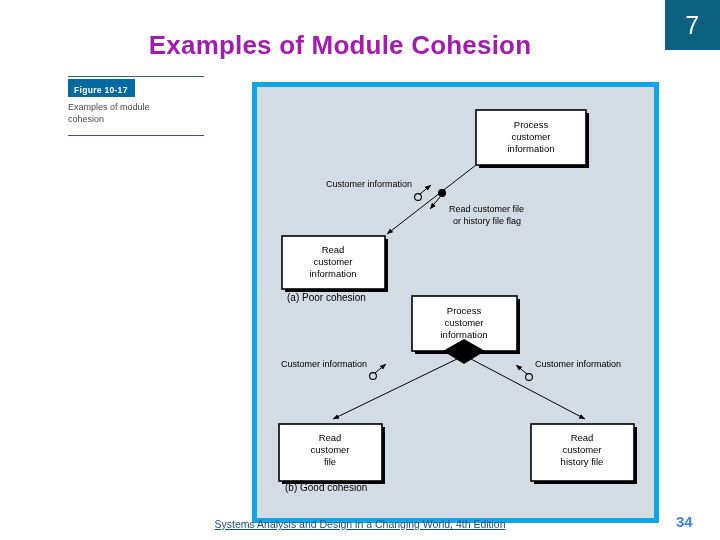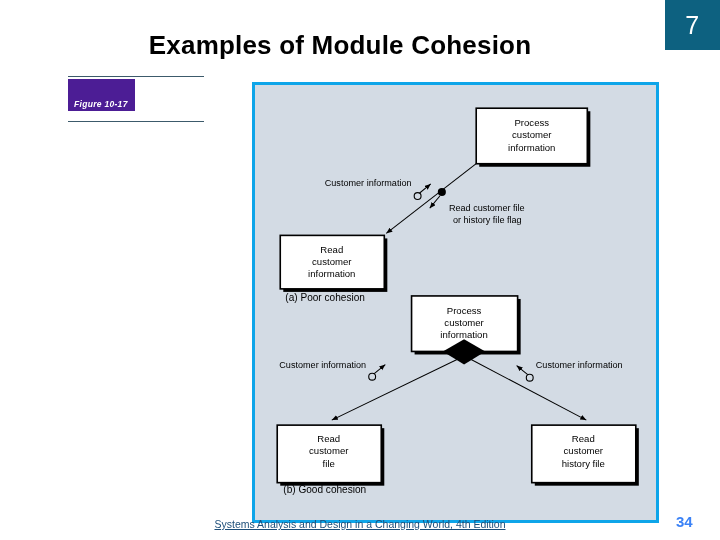--- a/index.html
+++ b/index.html
@@ -30,49 +30,48 @@
     letter-spacing: 0.5px;
   }
 
   
   #slide-title {
     position: absolute;
     left: 40px;
     top: 30px;
     width: 600px;
     text-align: center;
-    color: #000000;
+    color: #a21caf;
     font-size: 26px;
     font-weight: bold;
     letter-spacing: 0.2px;
     white-space: nowrap;
   }
 
   
   #figure-caption-block {
     position: absolute;
     left: 68px;
     top: 76px;
     width: 136px;
   }
   #caption-rule-top {
     height: 1px;
     background: #3c5a6b;
     width: 136px;
   }
   #figure-number-badge {
     display: inline-block;
-    background: #4c1d95;
+    background: #0369a1;
     color: #ffffff;
     font-size: 8.5px;
     font-weight: bold;
-    padding: 20px 7px 2px 6px;
+    padding: 6px 7px 2px 6px;
     margin-top: 2px;
     letter-spacing: 0.3px;
-    font-style: italic;
   }
   #figure-caption-text {
     color: #4a4a4a;
     font-size: 9px;
     line-height: 12px;
     margin-top: 4px;
     width: 96px;
   }
   #caption-rule-bottom {
     height: 1px;
@@ -82,21 +81,21 @@
   }
 
   
   #diagram-frame {
     position: absolute;
     left: 252px;
     top: 82px;
     width: 407px;
     height: 441px;
     background: #d3dbe4;
-    border: 3px solid #0ea5e9;
+    border: 5px solid #0ea5e9;
     box-sizing: border-box;
   }
   #diagram-canvas {
     position: absolute;
     inset: 0;
     width: 100%;
     height: 100%;
   }
   #diagram-svg {
     position: absolute;
@@ -146,20 +145,24 @@
 </head>
 <body>
 
 <div id="slide-number-badge">7</div>
 
 <div id="slide-title">Examples of Module Cohesion</div>
 
 <div id="figure-caption-block">
   <div id="caption-rule-top"></div>
   <div id="figure-number-badge">Figure 10-17</div>
+  <div id="figure-caption-text">
+    <div>Examples of module</div>
+    <div>cohesion</div>
+  </div>
   <div id="caption-rule-bottom"></div>
 </div>
 
 <div id="diagram-frame">
   <div id="diagram-canvas">
     <svg id="diagram-svg" viewBox="0 0 397 431" preserveAspectRatio="none">
       <defs>
         <marker id="arrowSmall" markerWidth="7" markerHeight="7" refX="6" refY="2.5" orient="auto" markerUnits="strokeWidth">
           <path d="M0,0 L6,2.5 L0,5 z" fill="#000000"></path>
         </marker>

